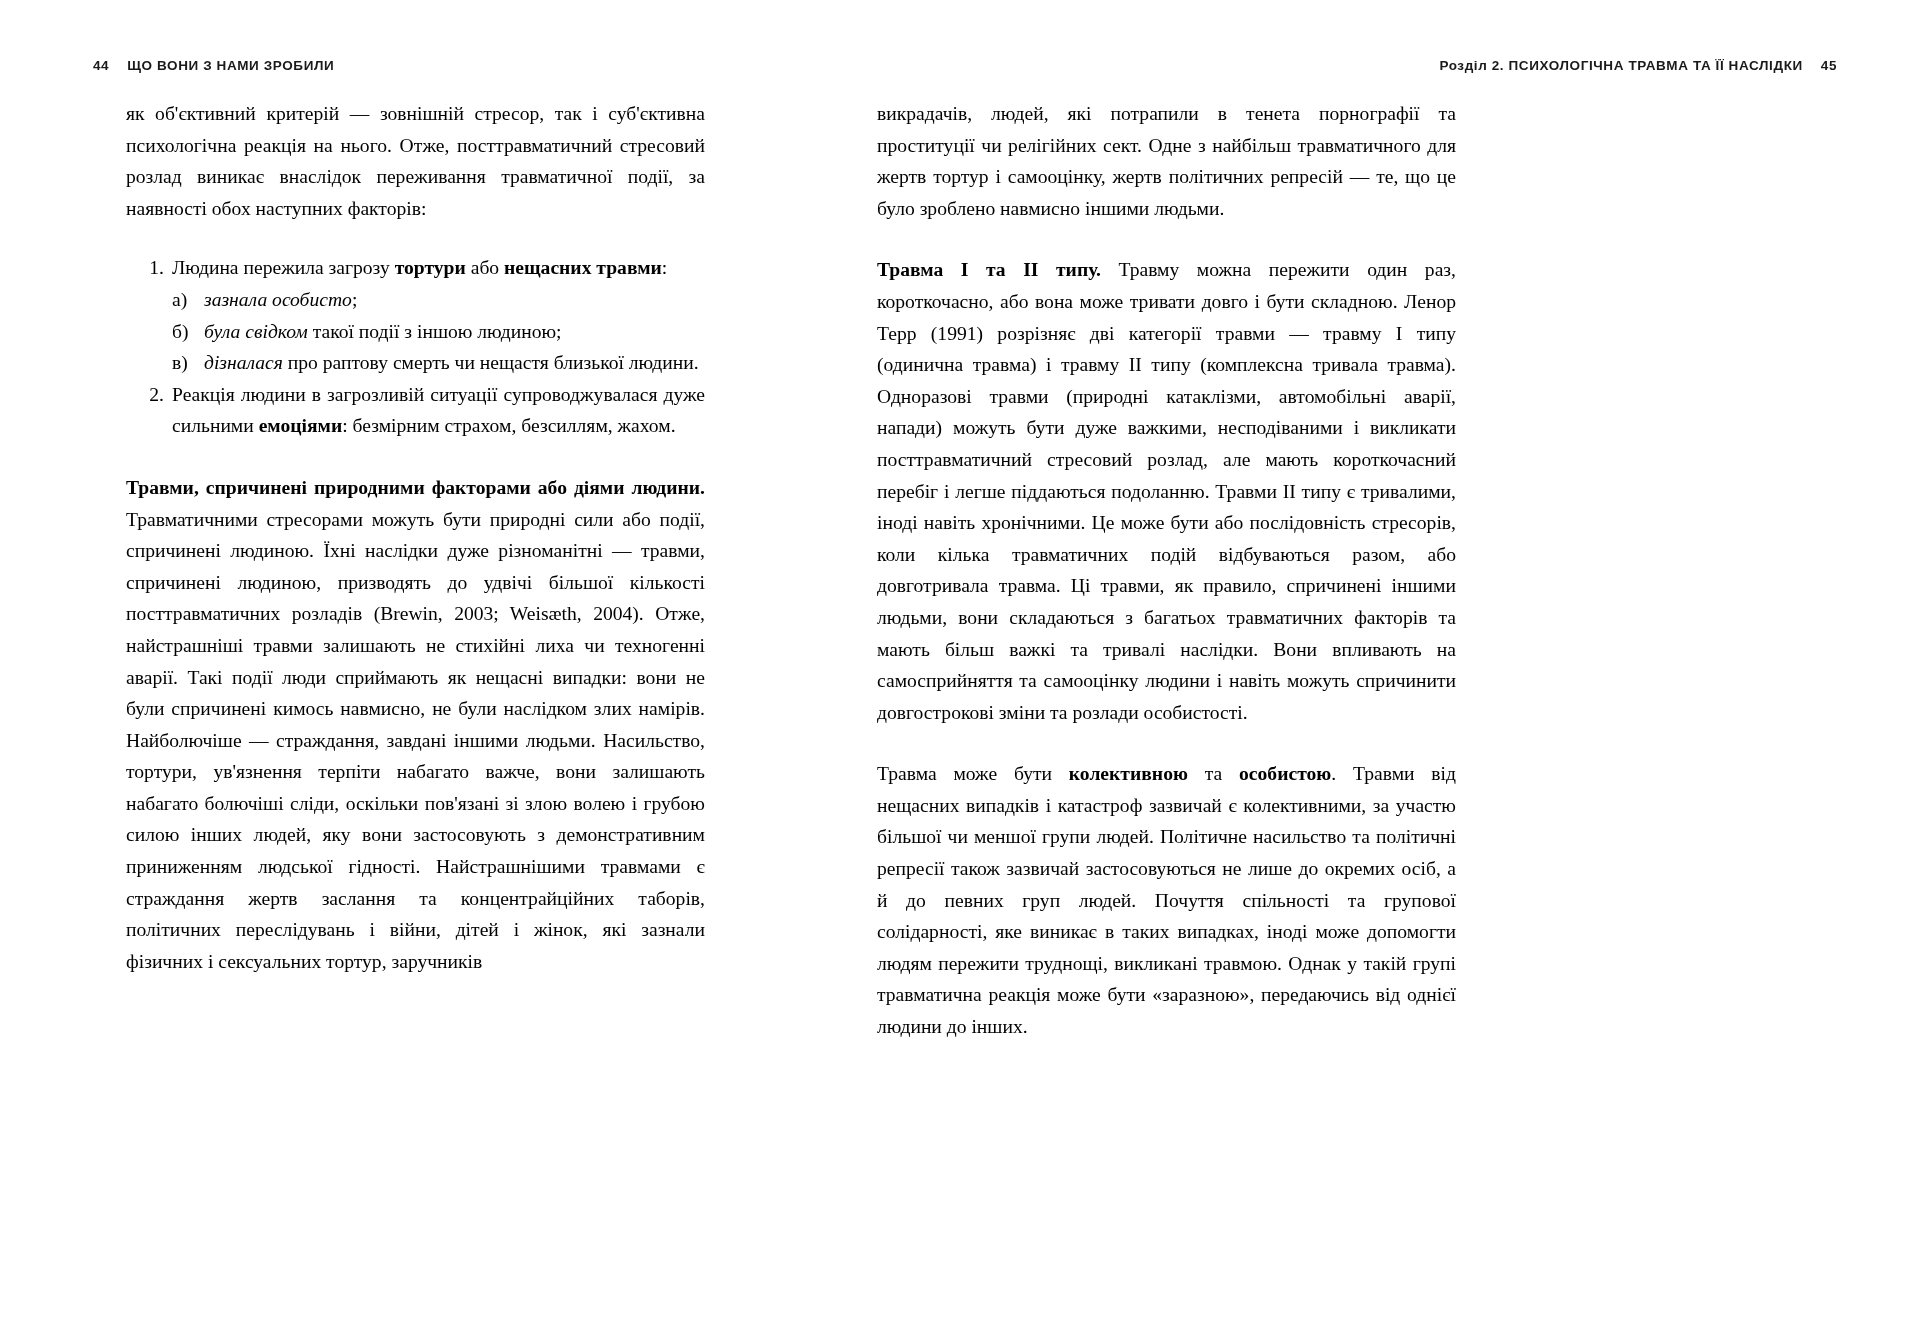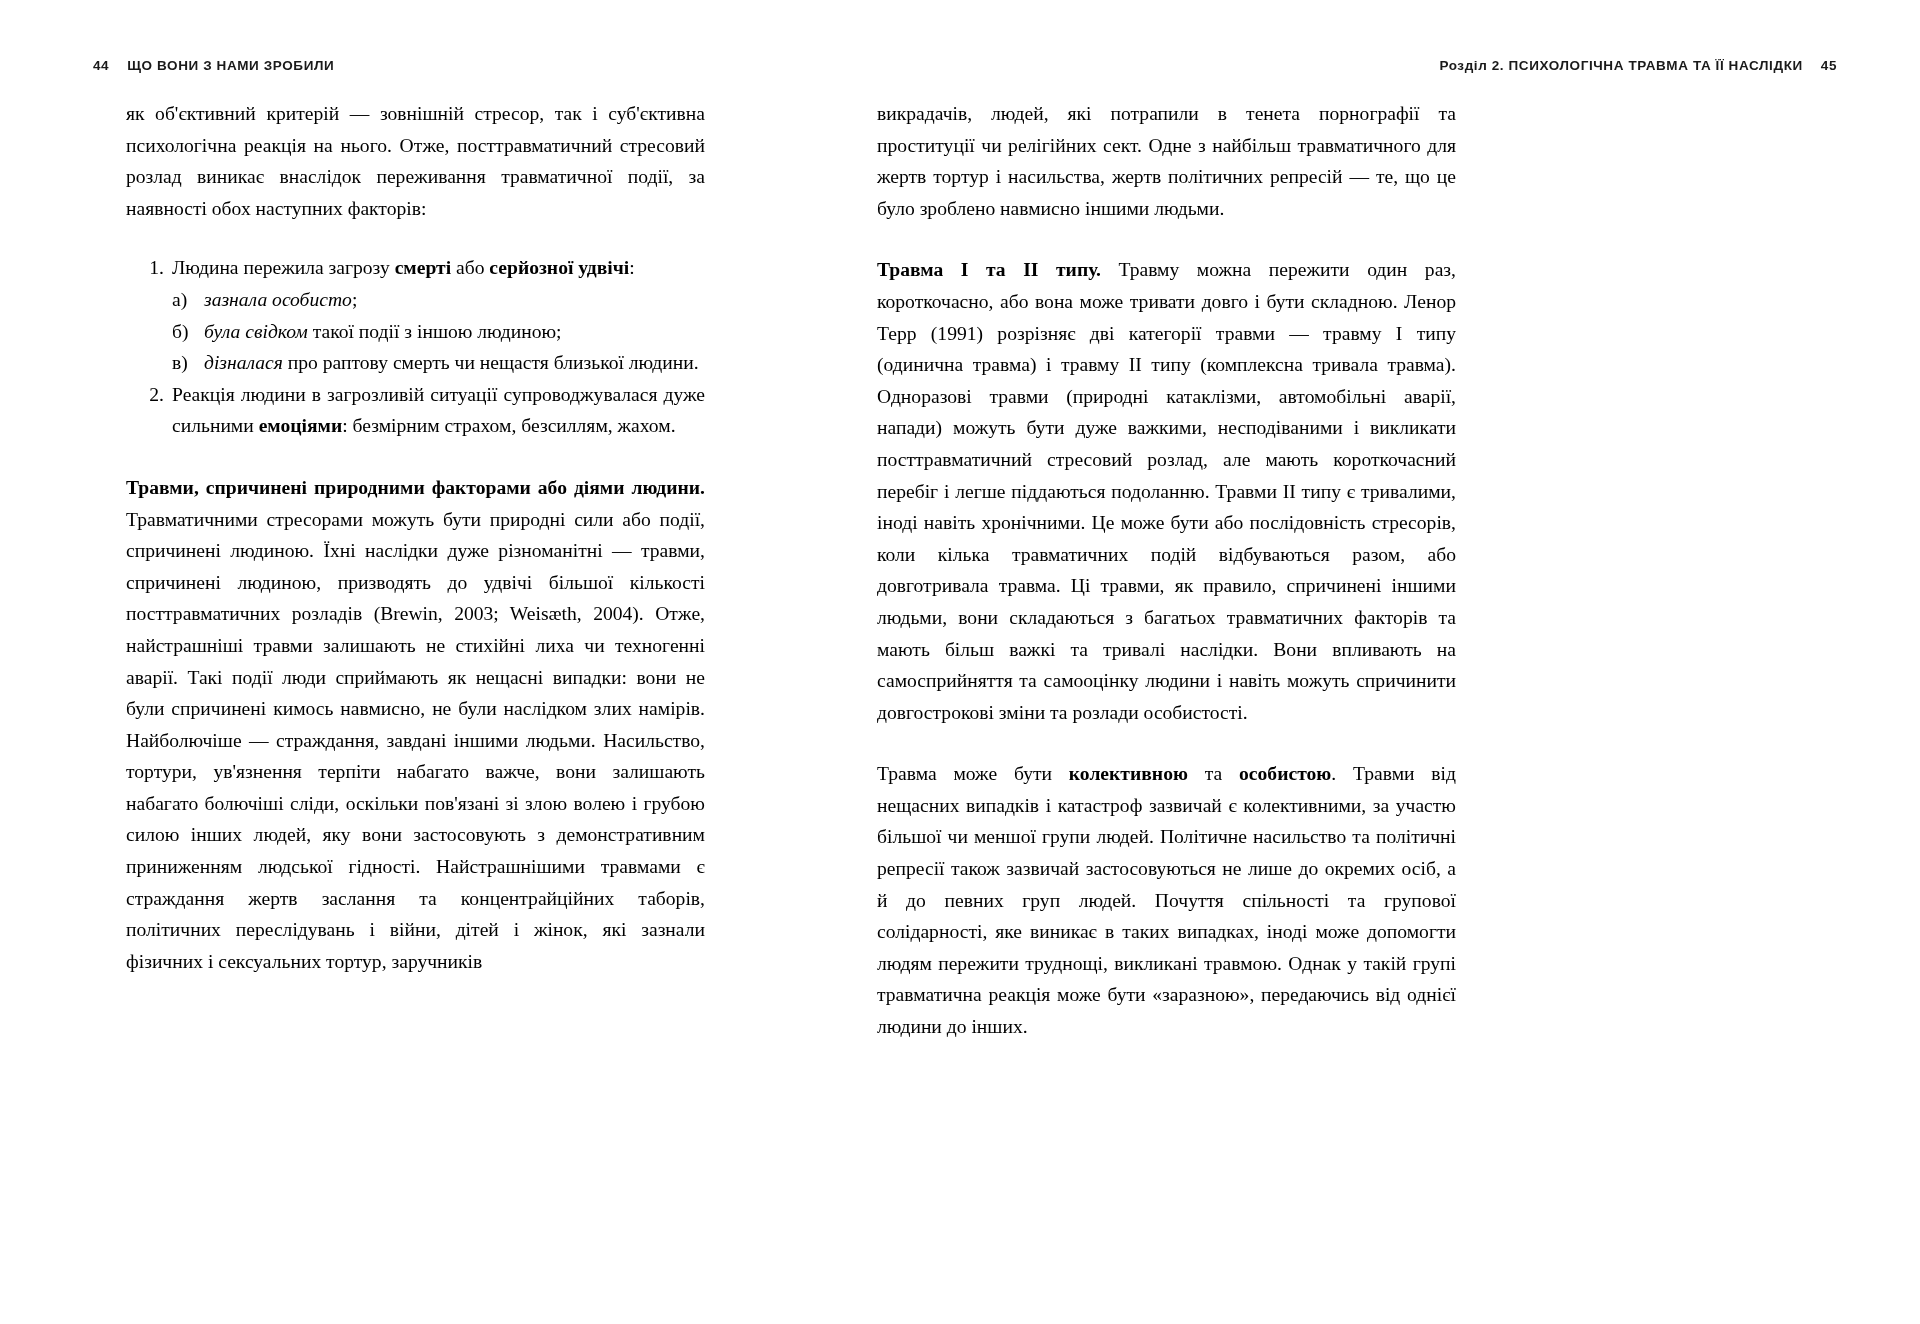--- a/index.html
+++ b/index.html
@@ -107,21 +107,21 @@
     <span>Розділ 2. ПСИХОЛОГІЧНА ТРАВМА ТА ЇЇ НАСЛІДКИ</span><span class="folio">45</span>
   </div>
 
   <div class="col col-left">
 
     <p>як об'єктивний критерій — зовнішній стресор, так і суб'єктивна психологічна реакція на нього. Отже, посттравматичний стресовий розлад виникає внаслідок переживання травматичної події, за наявності обох наступних факторів:</p>
 
     <div class="list">
 
       <p class="li">
-        <span class="num">1.</span><span>Людина пережила загрозу </span><b>смерті</b><span> або </span><b>серйозної удвічі</b><span>:</span>
+        <span class="num">1.</span><span>Людина пережила загрозу </span><b>тортури</b><span> або </span><b>нещасних травми</b><span>:</span>
       </p>
 
       <p class="sub">
         <span class="mark">а)</span><i>зазнала особисто</i><span>;</span>
       </p>
 
       <p class="sub">
         <span class="mark">б)</span><i>була свідком</i><span> такої події з іншою людиною;</span>
       </p>
 
@@ -137,21 +137,21 @@
 
 
     <p class="gap">
       <b>Травми, спричинені природними факторами або діями людини.</b><span> Травматичними стресорами можуть бути природні сили або події, спричинені людиною. Їхні наслідки дуже різноманітні — травми, спричинені людиною, призводять до удвічі більшої кількості посттравматичних розладів (Brewin, 2003; Weisæth, 2004). Отже, найстрашніші травми залишають не стихійні лиха чи техногенні аварії. Такі події люди сприймають як нещасні випадки: вони не були спричинені кимось навмисно, не були наслідком злих намірів. Найболючіше — страждання, завдані іншими людьми. Насильство, тортури, ув'язнення терпіти набагато важче, вони залишають набагато болючіші сліди, оскільки пов'язані зі злою волею і грубою силою інших людей, яку вони застосовують з демонстративним приниженням людської гідності. Найстрашнішими травмами є страждання жертв заслання та концентрайційних таборів, політичних переслідувань і війни, дітей і жінок, які зазнали фізичних і сексуальних тортур, заручників</span>
     </p>
 
   </div>
 
   <div class="col col-right">
 
-    <p>викрадачів, людей, які потрапили в тенета порнографії та проституції чи релігійних сект. Одне з найбільш травматичного для жертв тортур і насильства, жертв політичних репресій — те, що це було зроблено навмисно іншими людьми.</p>
+    <p>викрадачів, людей, які потрапили в тенета порнографії та проституції чи релігійних сект. Одне з найбільш травматичного для жертв тортур і самооцінку, жертв політичних репресій — те, що це було зроблено навмисно іншими людьми.</p>
 
     <p class="gap">
       <b>Травма I та II типу.</b><span> Травму можна пережити один раз, короткочасно, або вона може тривати довго і бути складною. Ленор Терр (1991) розрізняє дві категорії травми — травму I типу (одинична травма) і травму II типу (комплексна тривала травма). Одноразові травми (природні катаклізми, автомобільні аварії, напади) можуть бути дуже важкими, несподіваними і викликати посттравматичний стресовий розлад, але мають короткочасний перебіг і легше піддаються подоланню. Травми II типу є тривалими, іноді навіть хронічними. Це може бути або послідовність стресорів, коли кілька травматичних подій відбуваються разом, або довготривала травма. Ці травми, як правило, спричинені іншими людьми, вони складаються з багатьох травматичних факторів та мають більш важкі та тривалі наслідки. Вони впливають на самосприйняття та самооцінку людини і навіть можуть спричинити довгострокові зміни та розлади особистості.</span>
     </p>
 
     <p class="gap">
       <span>Травма може бути </span><b>колективною</b><span> та </span><b>особистою</b><span>. Травми від нещасних випадків і катастроф зазвичай є колективними, за участю більшої чи меншої групи людей. Політичне насильство та політичні репресії також зазвичай застосовуються не лише до окремих осіб, а й до певних груп людей. Почуття спільності та групової солідарності, яке виникає в таких випадках, іноді може допомогти людям пережити труднощі, викликані травмою. Однак у такій групі травматична реакція може бути «заразною», передаючись від однієї людини до інших.</span>
     </p>
 
 

